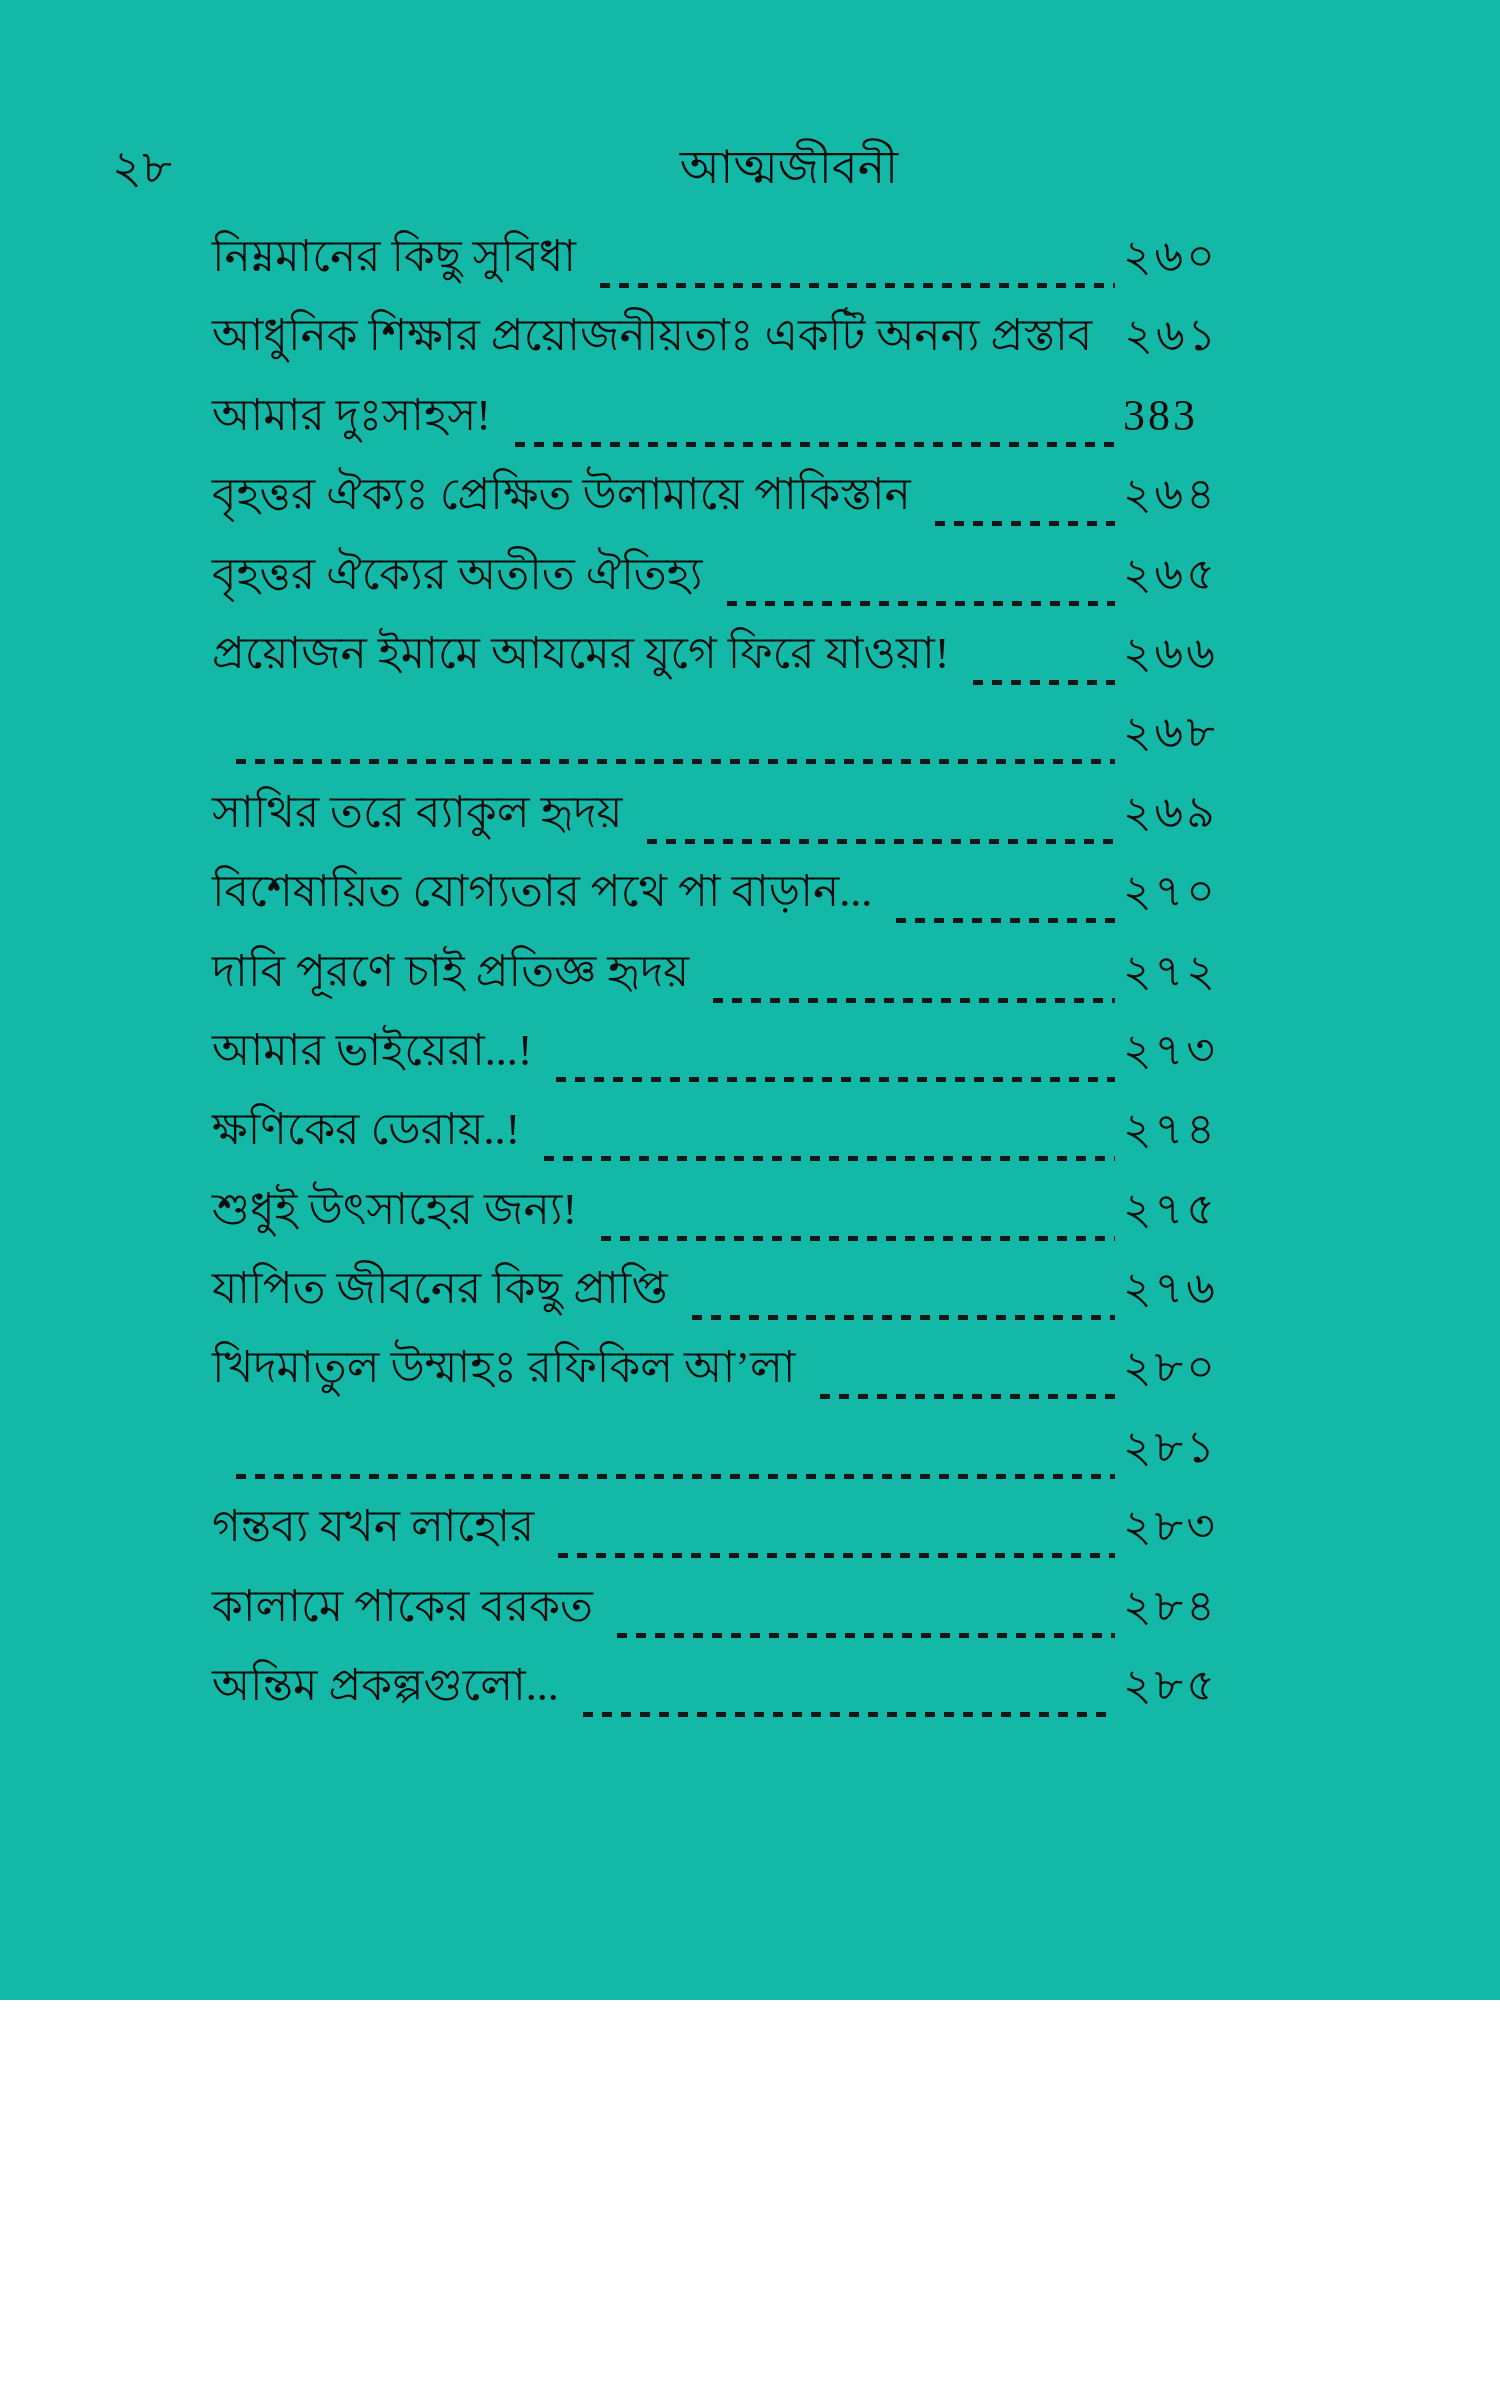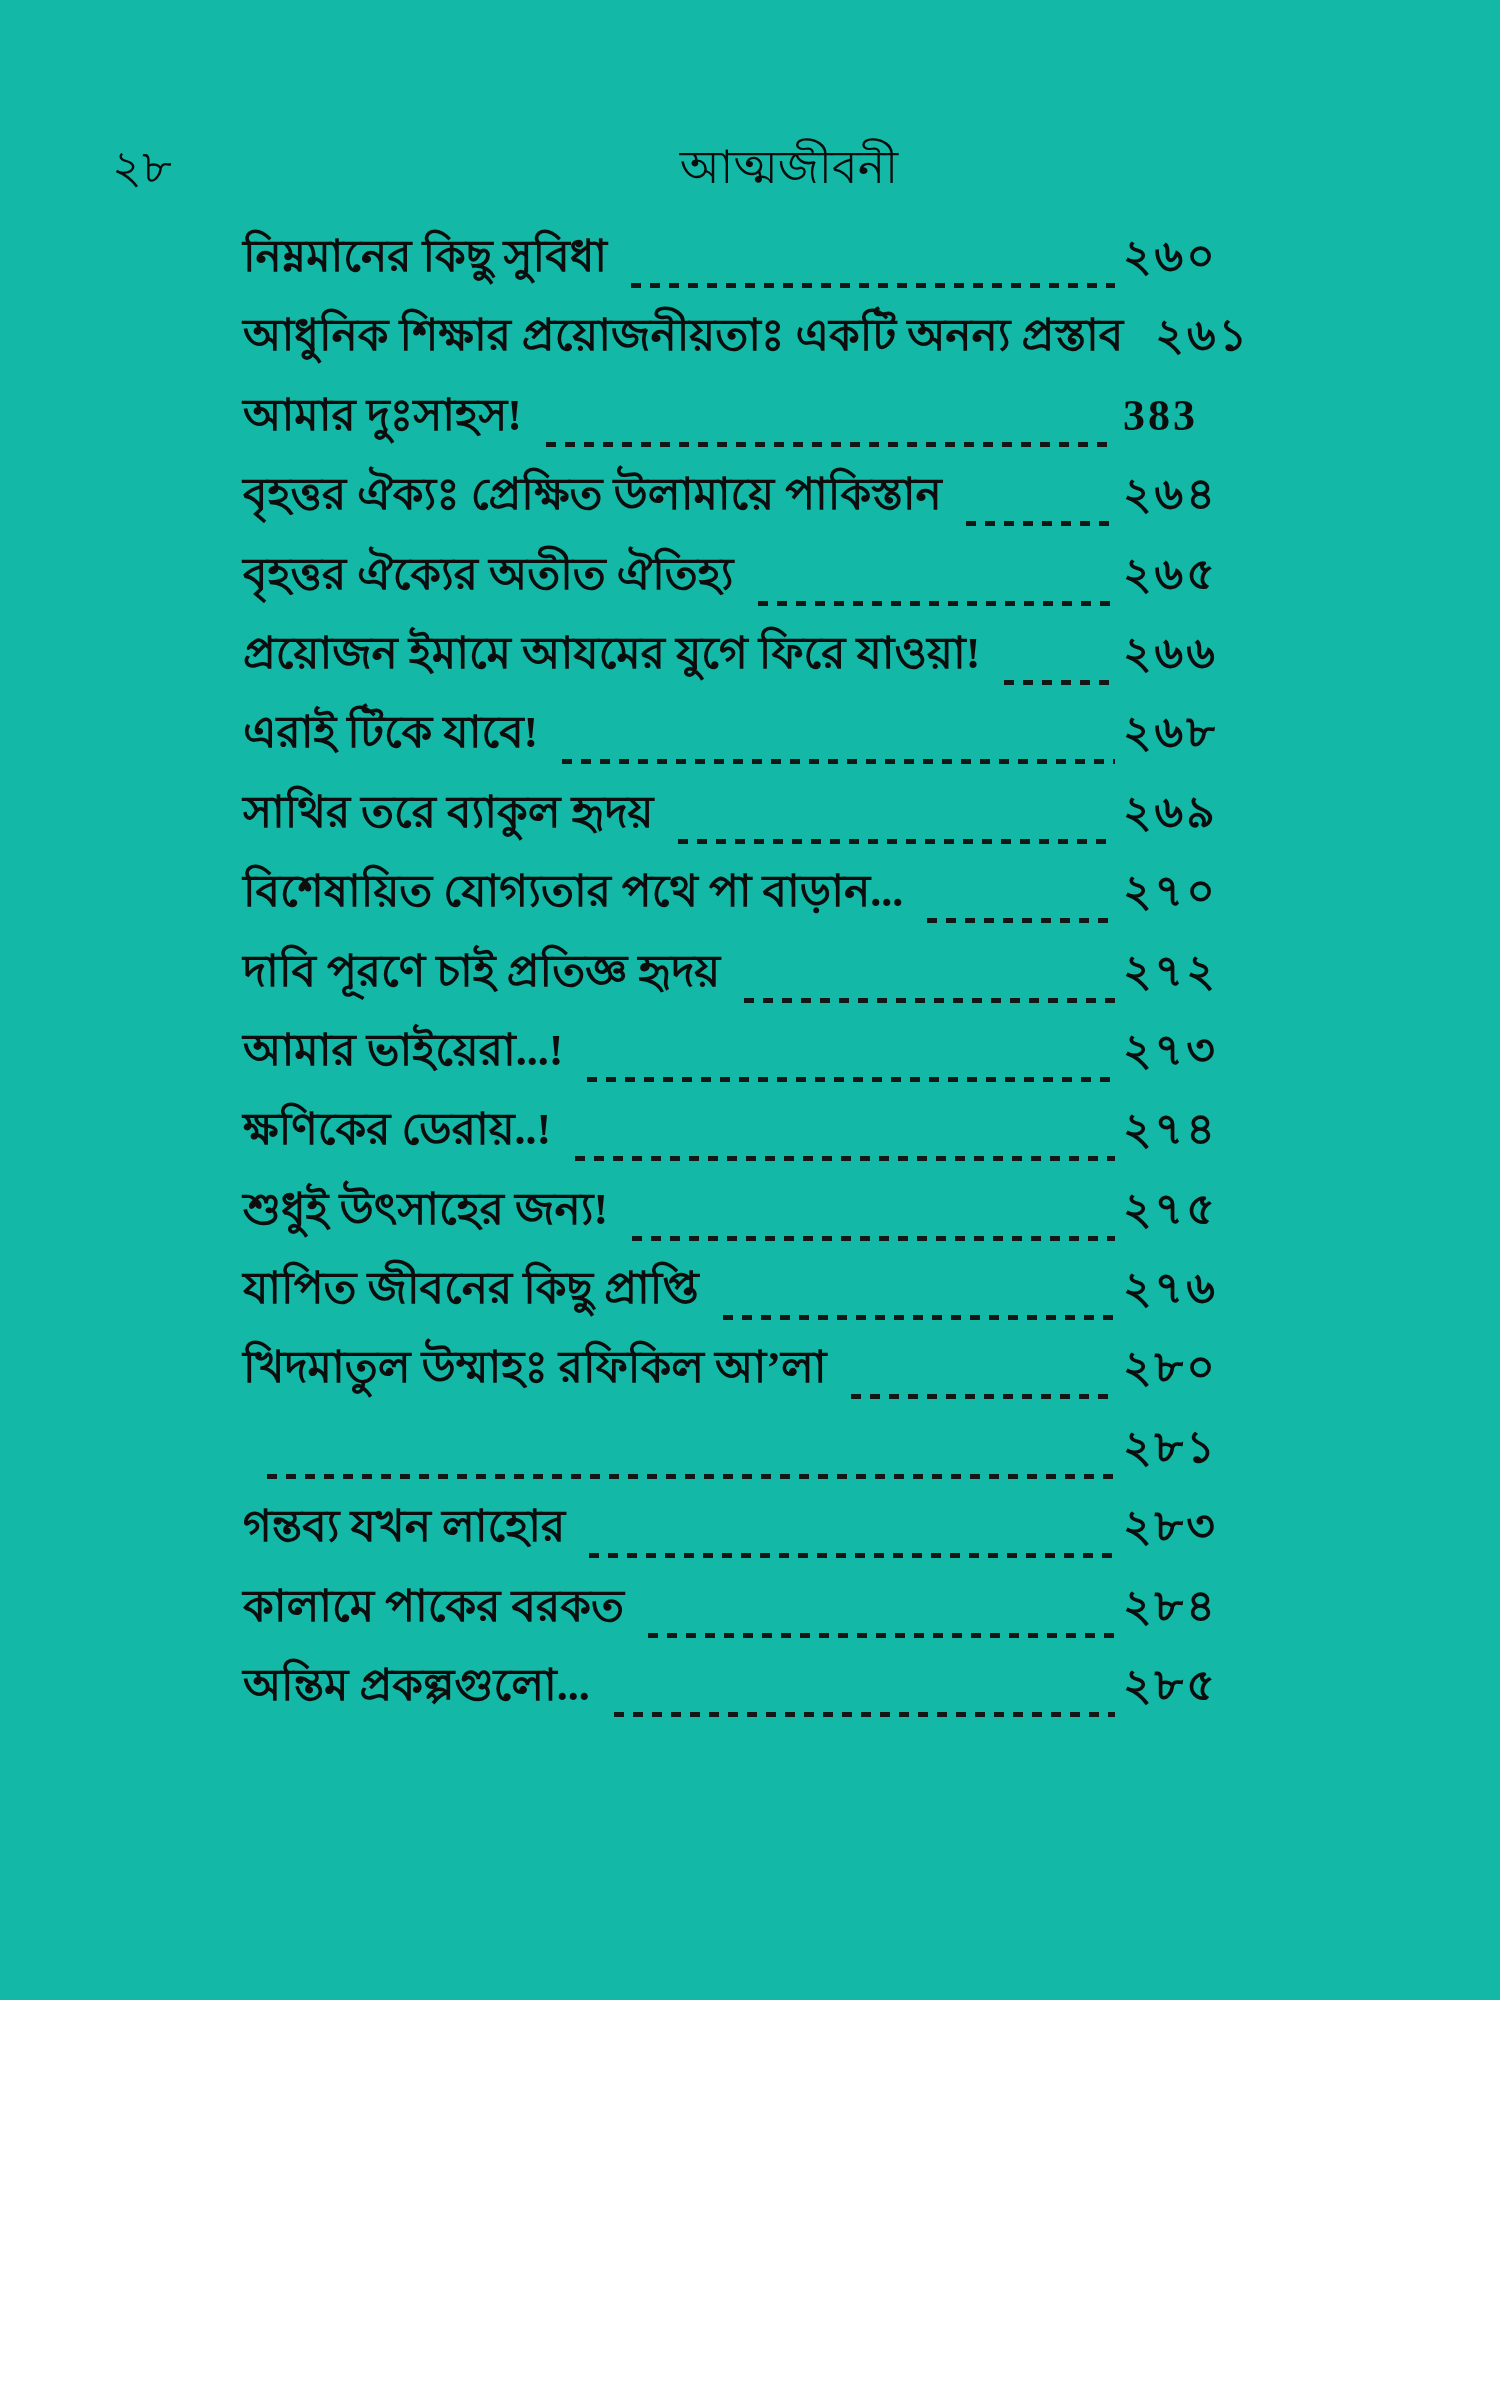--- a/index.html
+++ b/index.html
@@ -37,23 +37,22 @@
     width: 100%;
     top: 0;
     text-align: center;
     transform: translateX(30px);
     font-size: 46px;
     line-height: 60px;
   }
   .toc {
     position: absolute;
     top: 228px;
-    left: 243px;
+    left: 212px;
     right: 295px;
-    font-weight: bold;
   }
   .toc-row {
     display: flex;
     align-items: flex-start;
     height: 79.4px;
   }
   .toc-title {
     font-size: 44px;
     line-height: 58px;
     white-space: nowrap;
@@ -121,21 +120,20 @@
       <span class="toc-page">২৬৫</span>
     </div>
 
     <div class="toc-row">
       <span class="toc-title">প্রয়োজন ইমামে আযমের যুগে ফিরে যাওয়া!</span>
       <span class="toc-leader"></span>
       <span class="toc-page">২৬৬</span>
     </div>
 
     <div class="toc-row">
-      <span class="toc-title">এরাই টিকে যাবে!</span>
       <span class="toc-leader"></span>
       <span class="toc-page">২৬৮</span>
     </div>
 
     <div class="toc-row">
       <span class="toc-title">সাথির তরে ব্যাকুল হৃদয়</span>
       <span class="toc-leader"></span>
       <span class="toc-page">২৬৯</span>
     </div>
 

